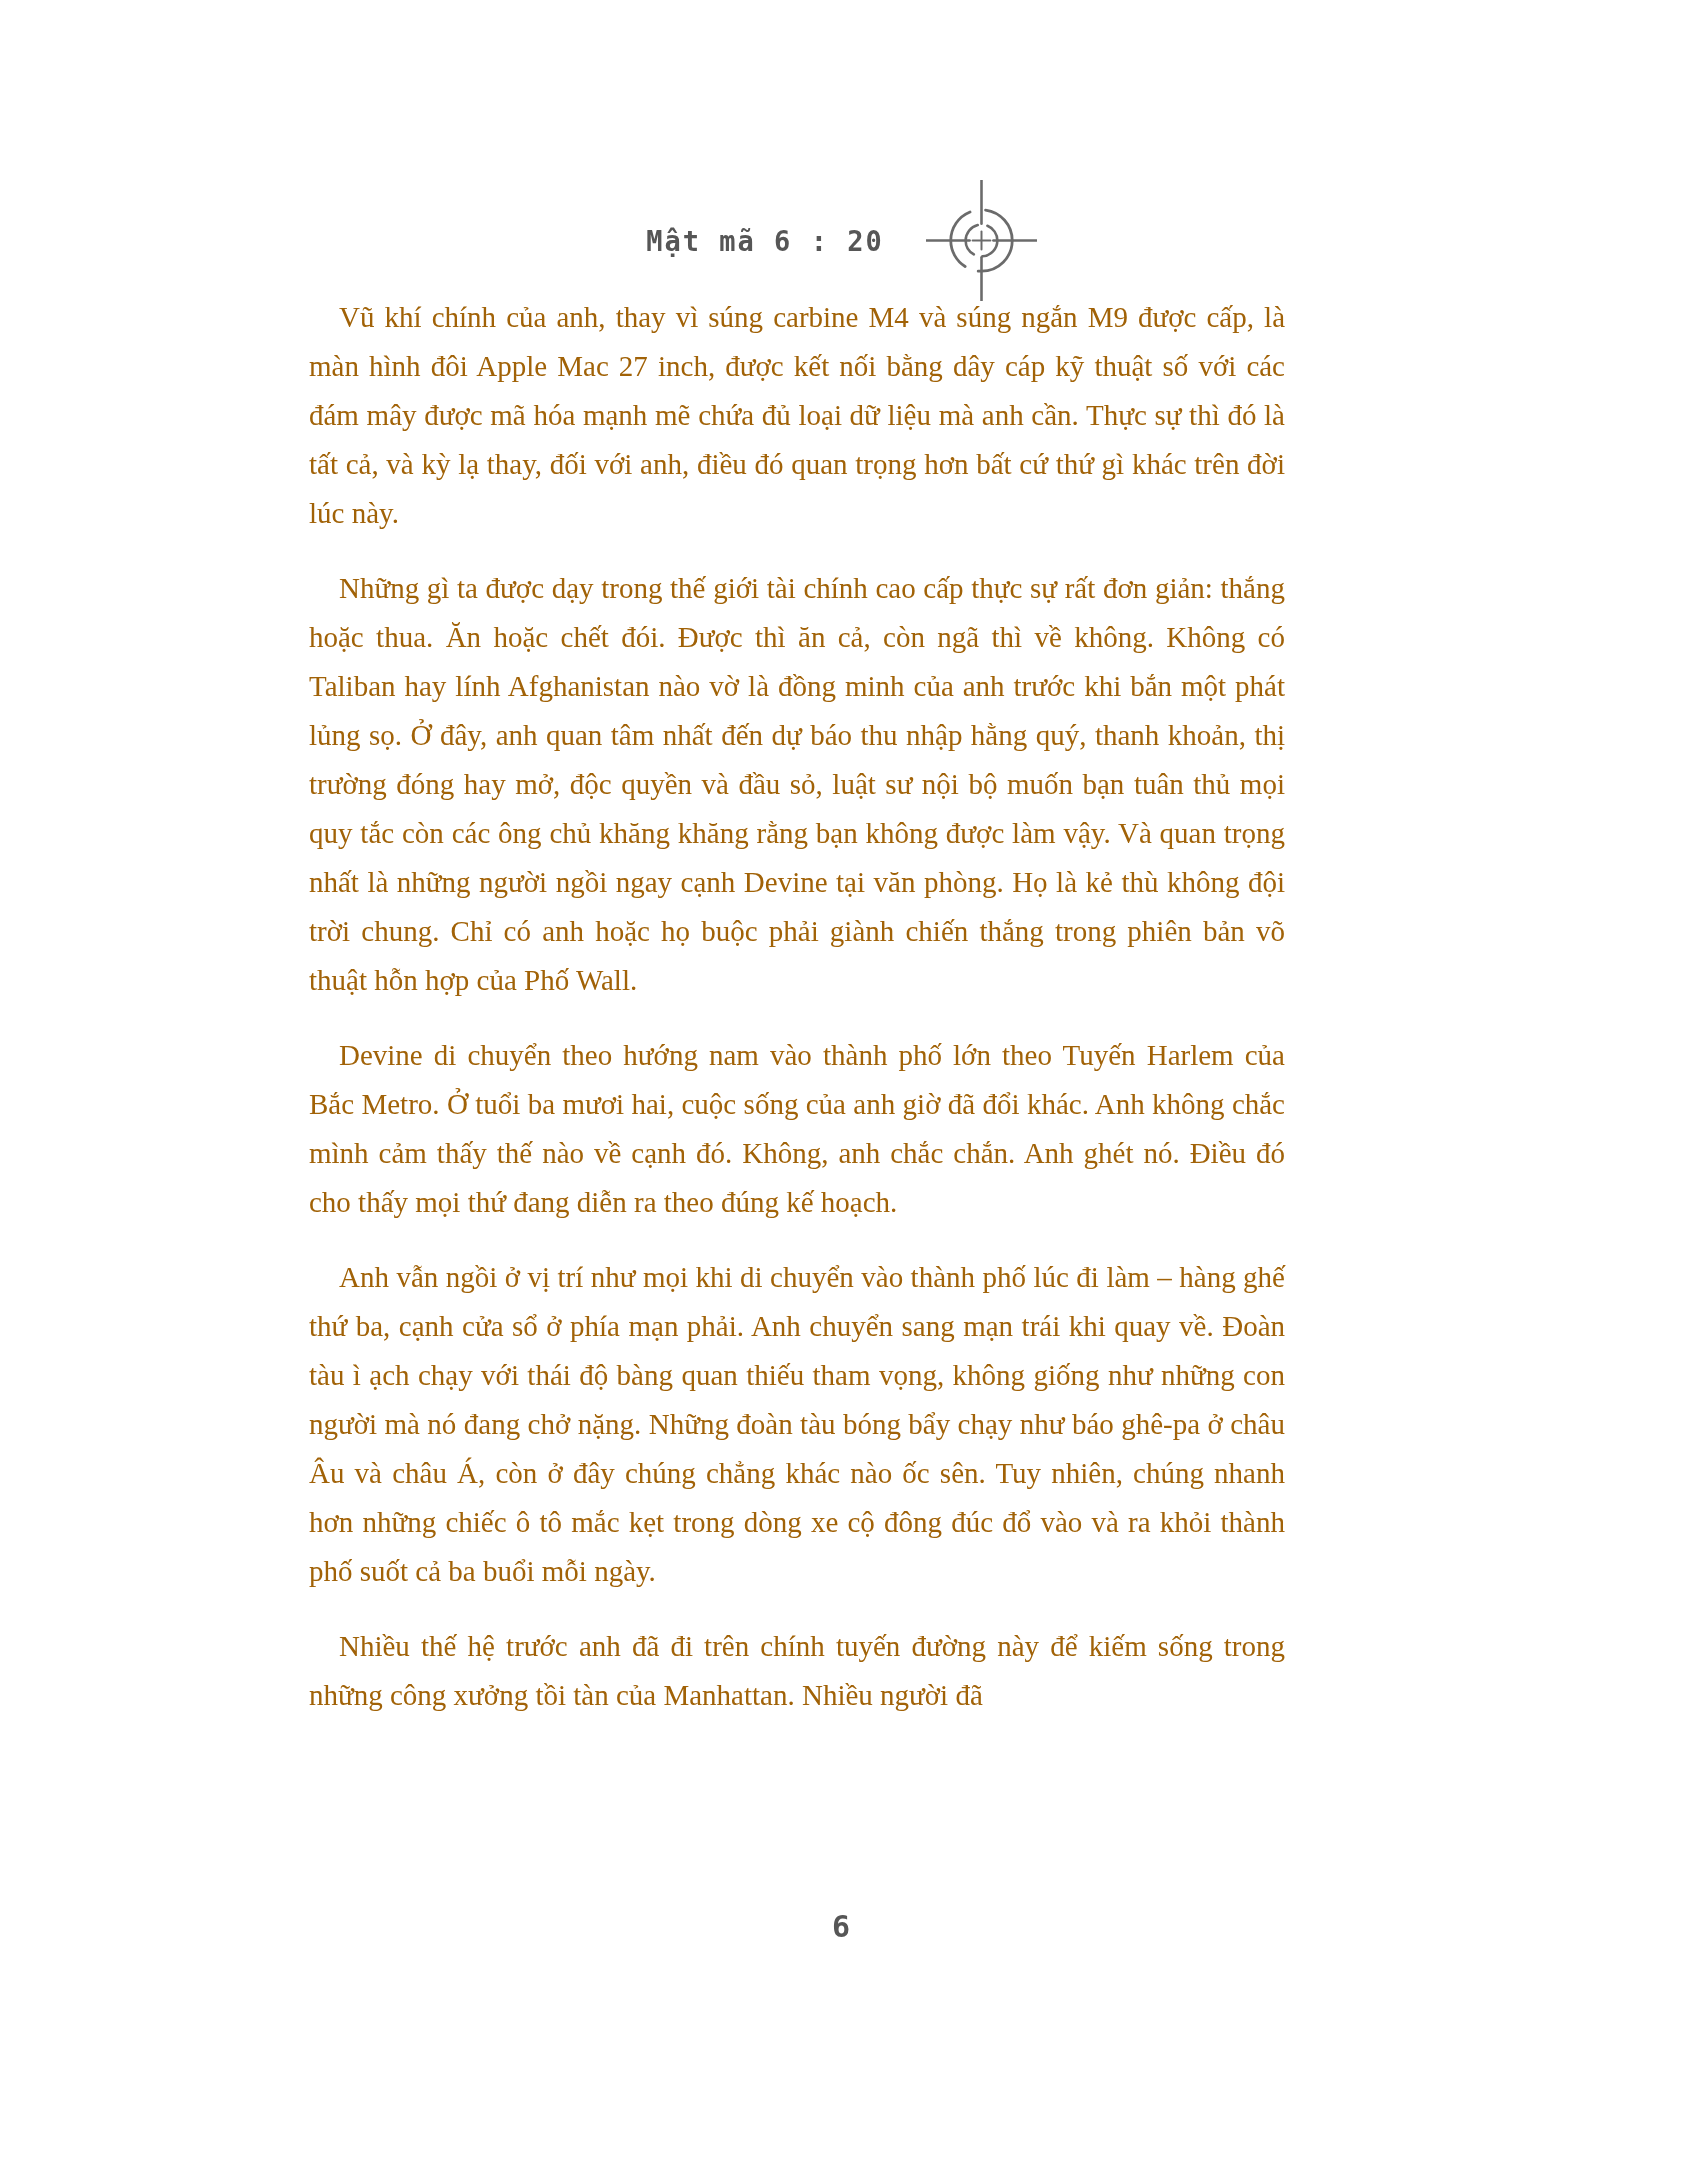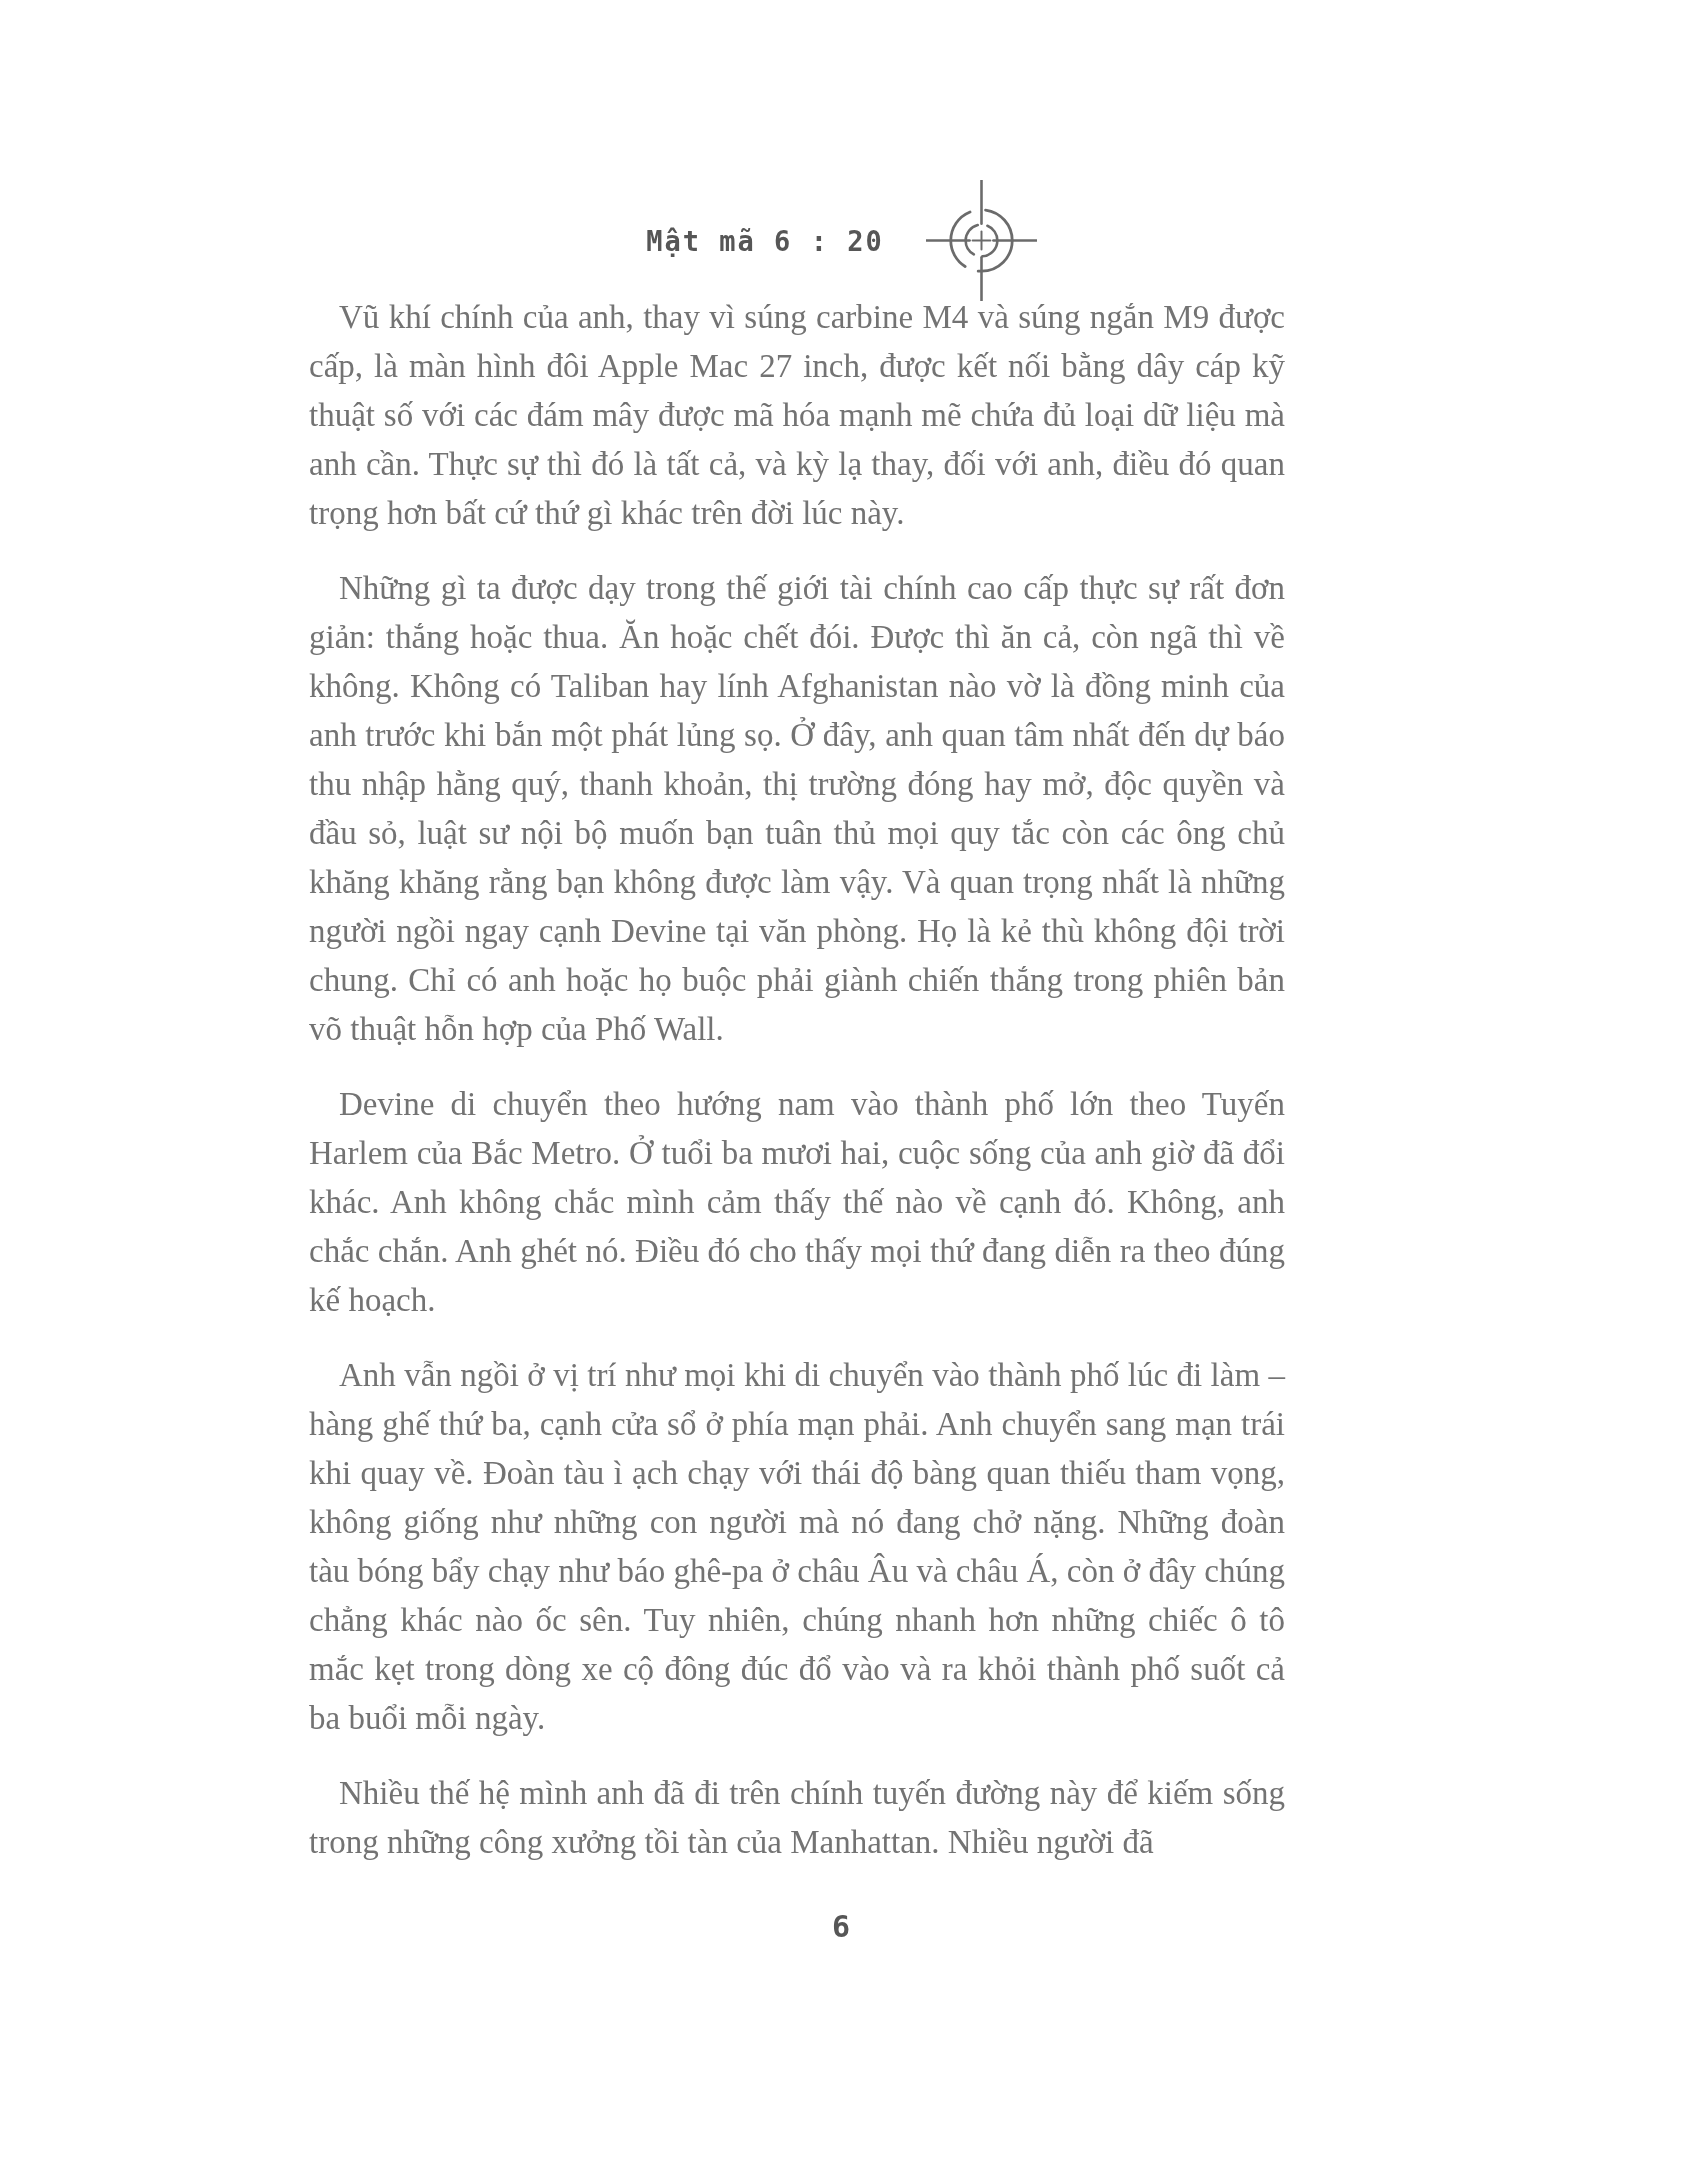--- a/index.html
+++ b/index.html
@@ -39,23 +39,23 @@
     display: block;
   }
 
   
   .body-text {
     position: absolute;
     left: 309px;
     top: 293px;
     width: 976px;
     font-family: "Liberation Serif", "DejaVu Serif", serif;
-    font-size: 33px;
+    font-size: 29px;
     line-height: 49px;
-    color: #737373;
+    color: #a16207;
     text-align: justify;
   }
   .body-text p {
     margin: 0 0 26px 0;
     text-indent: 30px;
   }
   .body-text p:last-child {
     margin-bottom: 0;
   }
 
@@ -97,21 +97,21 @@
       <line x1="47" y1="61" x2="65" y2="61" stroke="#6b6b6b" stroke-width="2" stroke-linecap="round"></line>
       <line x1="56" y1="52" x2="56" y2="70" stroke="#6b6b6b" stroke-width="2" stroke-linecap="round"></line>
     </svg>
   </header>
 
   <main class="body-text">
     <p>Vũ khí chính của anh, thay vì súng carbine M4 và súng ngắn M9 được cấp, là màn hình đôi Apple Mac 27 inch, được kết nối bằng dây cáp kỹ thuật số với các đám mây được mã hóa mạnh mẽ chứa đủ loại dữ liệu mà anh cần. Thực sự thì đó là tất cả, và kỳ lạ thay, đối với anh, điều đó quan trọng hơn bất cứ thứ gì khác trên đời lúc này.</p>
     <p>Những gì ta được dạy trong thế giới tài chính cao cấp thực sự rất đơn giản: thắng hoặc thua. Ăn hoặc chết đói. Được thì ăn cả, còn ngã thì về không. Không có Taliban hay lính Afghanistan nào vờ là đồng minh của anh trước khi bắn một phát lủng sọ. Ở đây, anh quan tâm nhất đến dự báo thu nhập hằng quý, thanh khoản, thị trường đóng hay mở, độc quyền và đầu sỏ, luật sư nội bộ muốn bạn tuân thủ mọi quy tắc còn các ông chủ khăng khăng rằng bạn không được làm vậy. Và quan trọng nhất là những người ngồi ngay cạnh Devine tại văn phòng. Họ là kẻ thù không đội trời chung. Chỉ có anh hoặc họ buộc phải giành chiến thắng trong phiên bản võ thuật hỗn hợp của Phố Wall.</p>
     <p>Devine di chuyển theo hướng nam vào thành phố lớn theo Tuyến Harlem của Bắc Metro. Ở tuổi ba mươi hai, cuộc sống của anh giờ đã đổi khác. Anh không chắc mình cảm thấy thế nào về cạnh đó. Không, anh chắc chắn. Anh ghét nó. Điều đó cho thấy mọi thứ đang diễn ra theo đúng kế hoạch.</p>
     <p>Anh vẫn ngồi ở vị trí như mọi khi di chuyển vào thành phố lúc đi làm – hàng ghế thứ ba, cạnh cửa sổ ở phía mạn phải. Anh chuyển sang mạn trái khi quay về. Đoàn tàu ì ạch chạy với thái độ bàng quan thiếu tham vọng, không giống như những con người mà nó đang chở nặng. Những đoàn tàu bóng bẩy chạy như báo ghê-pa ở châu Âu và châu Á, còn ở đây chúng chẳng khác nào ốc sên. Tuy nhiên, chúng nhanh hơn những chiếc ô tô mắc kẹt trong dòng xe cộ đông đúc đổ vào và ra khỏi thành phố suốt cả ba buổi mỗi ngày.</p>
-    <p>Nhiều thế hệ mình anh đã đi trên chính tuyến đường này để kiếm sống trong những công xưởng tồi tàn của Manhattan. Nhiều người đã</p>
+    <p>Nhiều thế hệ trước anh đã đi trên chính tuyến đường này để kiếm sống trong những công xưởng tồi tàn của Manhattan. Nhiều người đã</p>
   </main>
 
   <footer class="page-folio">
     <span class="page-number">6</span>
   </footer>
 
 </div>
 
 
 </body></html>

